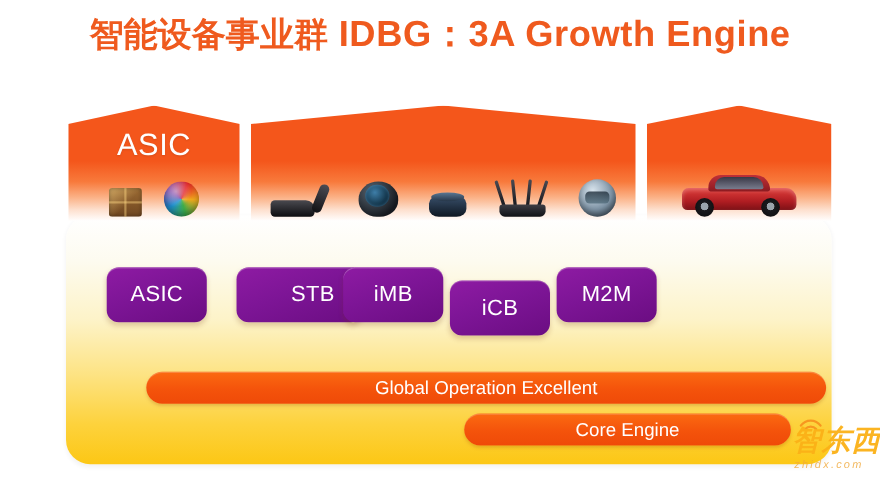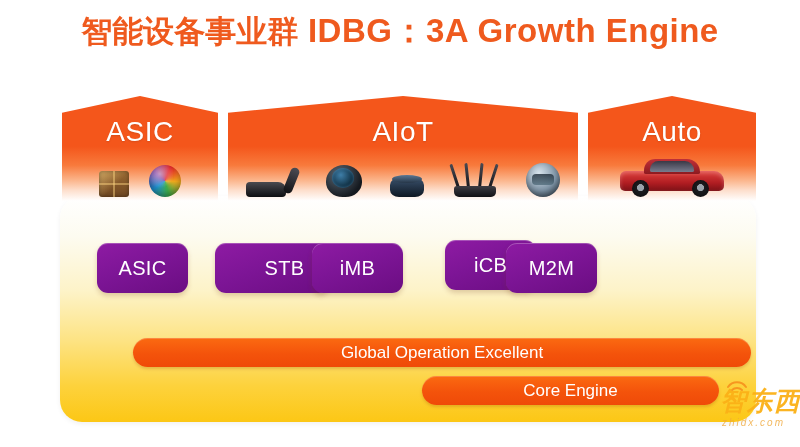--- a/index.html
+++ b/index.html
@@ -147,21 +147,21 @@
   .chip{
     position:absolute;height:50px;border-radius:11px;
     background:linear-gradient(160deg,#8e1ba3 0%,#7d1596 45%,#6b0d82 100%);
     box-shadow:0 3px 5px rgba(120,60,20,.22), inset 0 1px 0 rgba(255,255,255,.25);
     color:#fff;font-size:20px;display:flex;align-items:center;justify-content:center;
     letter-spacing:.3px;
   }
   #chip-asic{left:97px;top:243px;width:91px;}
   #chip-stb {left:215px;top:243px;width:91px;padding-left:24px;}
   #chip-imb {left:312px;top:243px;width:91px;}
-  #chip-icb {left:409px;top:240px;width:91px;margin-left:36px;}
+  #chip-icb {left:409px;top:255px;width:91px;}
   #chip-m2m {left:506px;top:243px;width:91px;}
   #chip-iab {left:633px;top:243px;width:91px;}
 
   
   .bar{
     position:absolute;height:29px;border-radius:15px;
     background:linear-gradient(180deg,#fb6a11 0%,#f4530b 55%,#ef4a08 100%);
     box-shadow:0 2px 3px rgba(160,80,10,.25), inset 0 1px 0 rgba(255,255,255,.2);
     color:#fff;font-size:17px;display:flex;align-items:center;justify-content:center;
   }
@@ -198,21 +198,20 @@
 
     <div class="panel" id="panel-asic">
       <div class="panel-label">ASIC</div>
       <div class="panel-icons">
         <span class="ic ic-chip"></span>
         <span class="ic ic-wafer"></span>
       </div>
     </div>
 
     <div class="panel" id="panel-aiot">
-      <div class="panel-label">AIoT</div>
       <div class="panel-icons">
         <span class="ic ic-stb">
           <span class="box"></span>
             <span class="rem"></span>
         </span>
         <span class="ic ic-disp">
           <span class="bod"></span>
             <span class="scr"></span>
         </span>
         <span class="ic ic-dot">
@@ -226,21 +225,20 @@
             <span class="ant a4"></span>
           <span class="base"></span>
         </span>
         <span class="ic ic-vac">
           <span class="v"></span>
         </span>
       </div>
     </div>
 
     <div class="panel" id="panel-auto">
-      <div class="panel-label">Auto</div>
       <div class="panel-icons">
         <span class="ic ic-car">
           <span class="cb"></span>
             <span class="cab"></span>
             <span class="gl"></span>
           <span class="wh w1"></span>
             <span class="wh w2"></span>
         </span>
       </div>
     </div>

